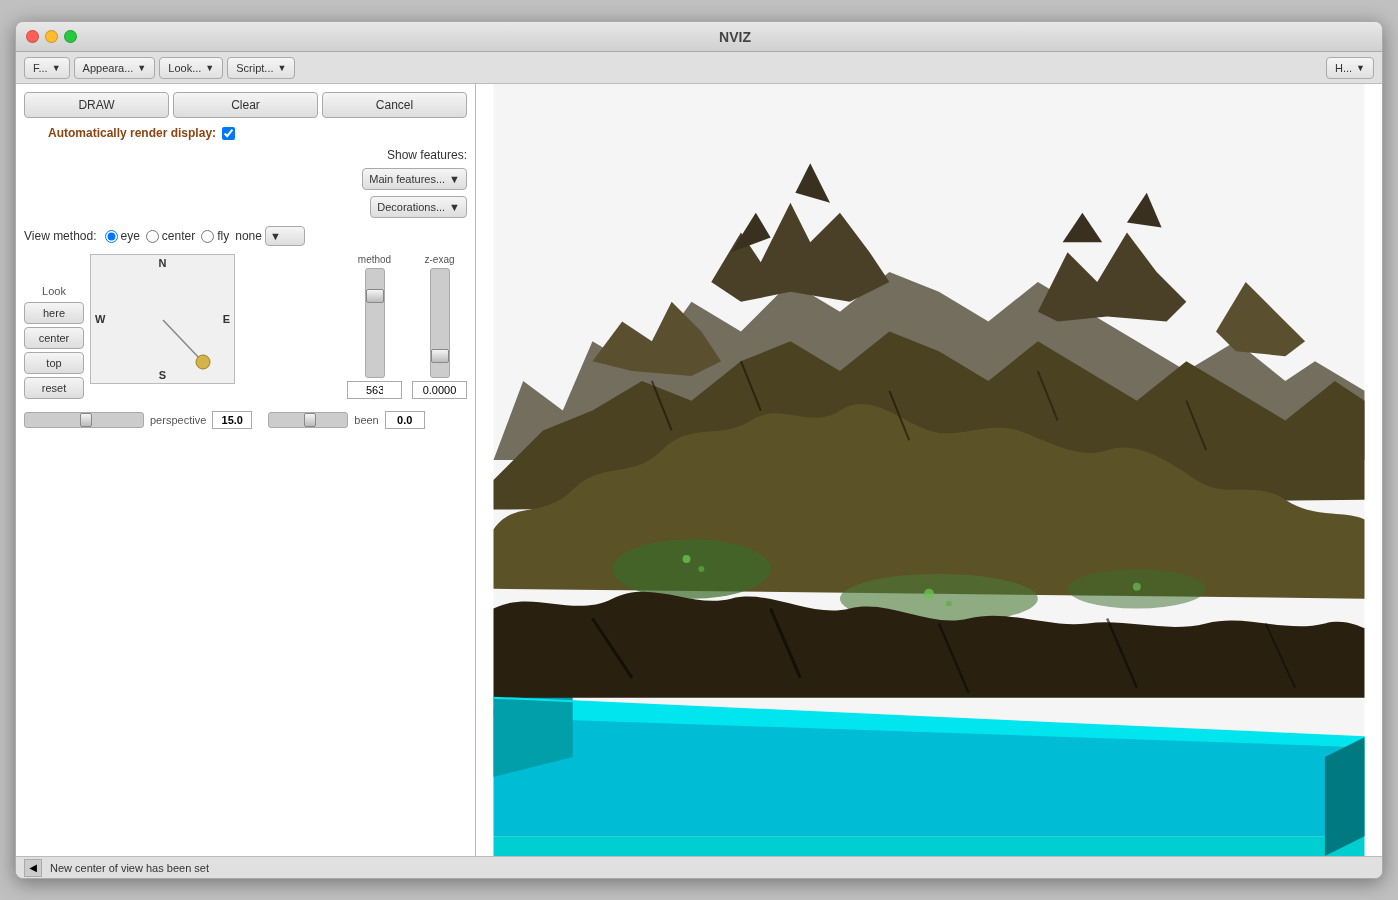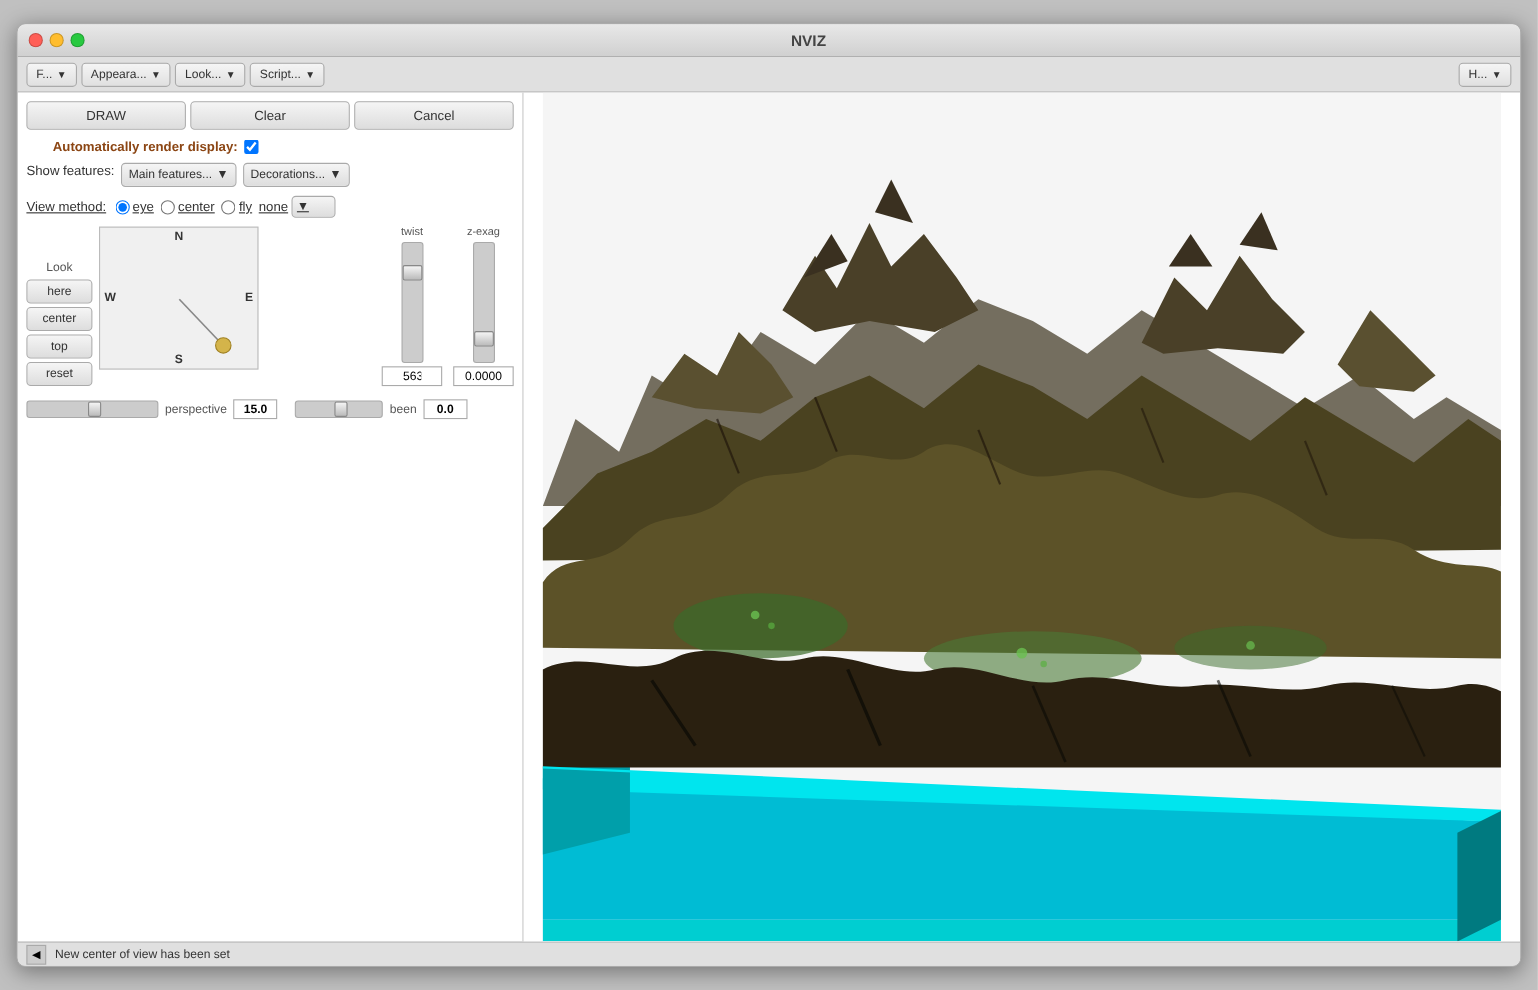--- a/index.html
+++ b/index.html
@@ -114,44 +114,44 @@
       align-items: center;
       gap: 6px;
       font-size: 12px;
       color: #8b4513;
       font-weight: 600;
       margin-left: 24px;
     }
     .checkbox-row input { width: 13px; height: 13px; }
     .show-features-row {
       display: flex;
-      align-items: flex-start;
+      align-items: flex-end;
       gap: 6px;
       font-size: 12px;
       color: #333;
+      flex-direction: column;
     }
     .dropdown {
       height: 22px;
       padding: 0 6px;
       background: linear-gradient(180deg, #f5f5f5, #ddd);
       border: 1px solid #aaa;
       border-radius: 4px;
       font-size: 11px;
       cursor: pointer;
       display: flex;
       align-items: center;
       gap: 4px;
     }
     .view-method-row {
       display: flex;
       align-items: center;
       gap: 8px;
       font-size: 12px;
       color: #333;
-      text-decoration: underline;
     }
     .radio-group {
       display: flex;
       align-items: center;
       gap: 6px;
     }
     .radio-option {
       display: flex;
       align-items: center;
       gap: 3px;
@@ -419,21 +419,21 @@
             <span class="compass-dir compass-e">E</span>
 
             <svg style="position:absolute;top:0;left:0;width:100%;height:100%;">
               <line x1="72" y1="65" x2="110" y2="105" stroke="#888" stroke-width="1.5"></line>
               <circle cx="112" cy="107" r="7" fill="#d4b44a" stroke="#a08020" stroke-width="1"></circle>
             </svg>
           </div>
         </div>
 
         <div style="display:flex;flex-direction:column;align-items:center;gap:3px;margin-left:4px;">
-          <span class="height-label">twist</span>
+          <span class="height-label">method</span>
           <div class="slider-vertical">
             <div class="slider-thumb-v"></div>
           </div>
           <input class="height-value" type="text" value="5633.3" style="">
         </div>
 
         <div style="display:flex;flex-direction:column;align-items:center;gap:3px;margin-left:4px;">
           <span class="zexag-label">z-exag</span>
           <div class="slider-vertical">
             <div class="slider-thumb-v" style="top:80px;"></div>

